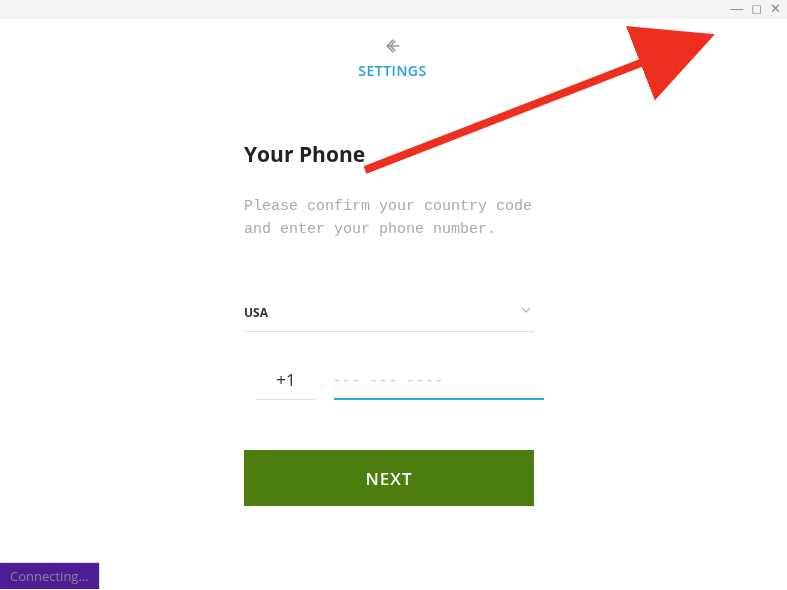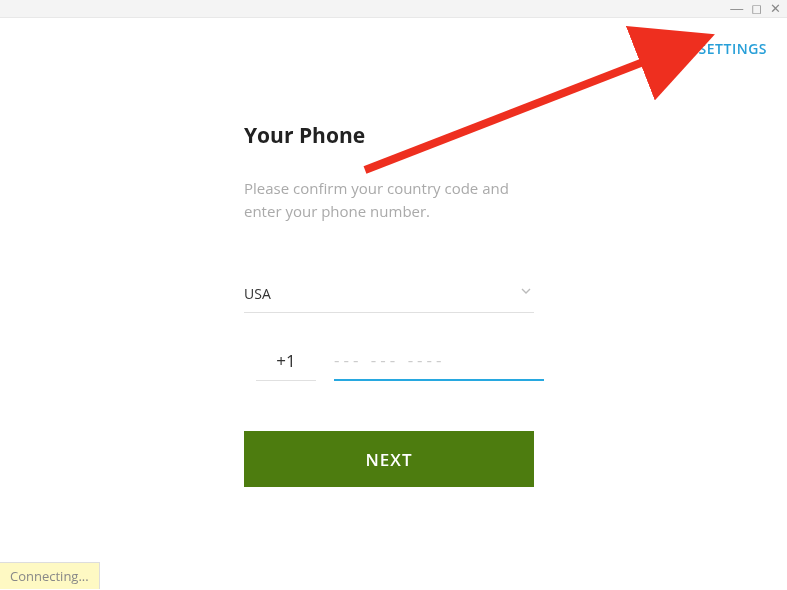--- a/index.html
+++ b/index.html
@@ -1,33 +1,33 @@
 <!DOCTYPE html>
 <html><head>
   <meta charset="utf-8">
   <style>
     * { margin: 0; padding: 0; box-sizing: border-box; font-family: -apple-system, BlinkMacSystemFont, "Segoe UI", "Open Sans", sans-serif; }
     body { width: 787px; height: 590px; background: #fff; position: relative; overflow: hidden; }
     .titlebar { height: 18px; background: #f4f4f4; border-bottom: 1px solid #e8e8e8; display: flex; justify-content: flex-end; align-items: center; padding-right: 6px; gap: 8px; color: #888; }
     .titlebar span { font-size: 13px; line-height: 1; font-family: Arial, sans-serif; cursor: default; }
-    .header { display: flex; align-items: center; justify-content: flex-end; padding: 18px 20px 0 18px; }
+    .header { display: flex; align-items: center; justify-content: flex-start; padding: 18px 20px 0 18px; flex-direction: column; }
     .back { color: #999; cursor: pointer; }
     .settings { color: #279fd8; font-weight: 600; font-size: 14px; letter-spacing: 0.5px; cursor: pointer; }
     .content { width: 300px; margin: 60px 0 0 244px; }
     .title { font-size: 21px; font-weight: 700; color: #222; margin-bottom: 28px; }
-    .subtitle { font-size: 15px; color: #aaa; line-height: 1.5; margin-bottom: 60px; }
+    .subtitle { font-size: 15px; color: #aaa; line-height: 1.5; margin-bottom: 60px; font-family: Liberation Mono, monospace; }
     .country-row { width: 290px; display: flex; align-items: center; justify-content: space-between; border-bottom: 1px solid #e0e0e0; padding-bottom: 8px; cursor: pointer; margin-bottom: 35px; }
-    .country-label { font-size: 14px; color: #333; }
+    .country-label { font-size: 12px; color: #333; font-weight: bold; }
     .chevron { color: #bbb; }
     .phone-row { display: flex; align-items: flex-end; gap: 18px; margin-bottom: 50px; }
     .code-input { width: 60px; border: none; border-bottom: 1px solid #e0e0e0; font-size: 17px; text-align: center; padding-bottom: 8px; color: #333; outline: none; margin-left:12px;}
     .num-input { width: 210px; border: none; border-bottom: 2px solid #27a8e0; font-size: 17px; letter-spacing: 3px; padding-bottom: 8px; color: #333; outline: none; }
     .num-input::placeholder { color: #ccc; letter-spacing: 4px; }
     .next-btn { width: 290px; height: 56px; background: #4d7c0f; color: #fff; border: none; font-size: 17px; font-weight: 600; letter-spacing: 1px; cursor: pointer; }
-    .connecting { position: absolute; left: 0; bottom: 1px; background: #fef9c3; border: 1px solid #ddd; border-left: none; border-bottom: none; padding: 4px 10px; font-size: 13px; color: #888; }
+    .connecting { position: absolute; left: 0; bottom: 1px; background: #4c1d95; border: 1px solid #ddd; border-left: none; border-bottom: none; padding: 4px 10px; font-size: 13px; color: #888; }
     .arrow-annotation { position: absolute; left: 360px; top: 25px; pointer-events: none; }
   </style>
 </head>
 <body>
 
 <div class="titlebar">
   <span>—</span>
   <span>◻</span>
   <span>✕</span>
 </div>

